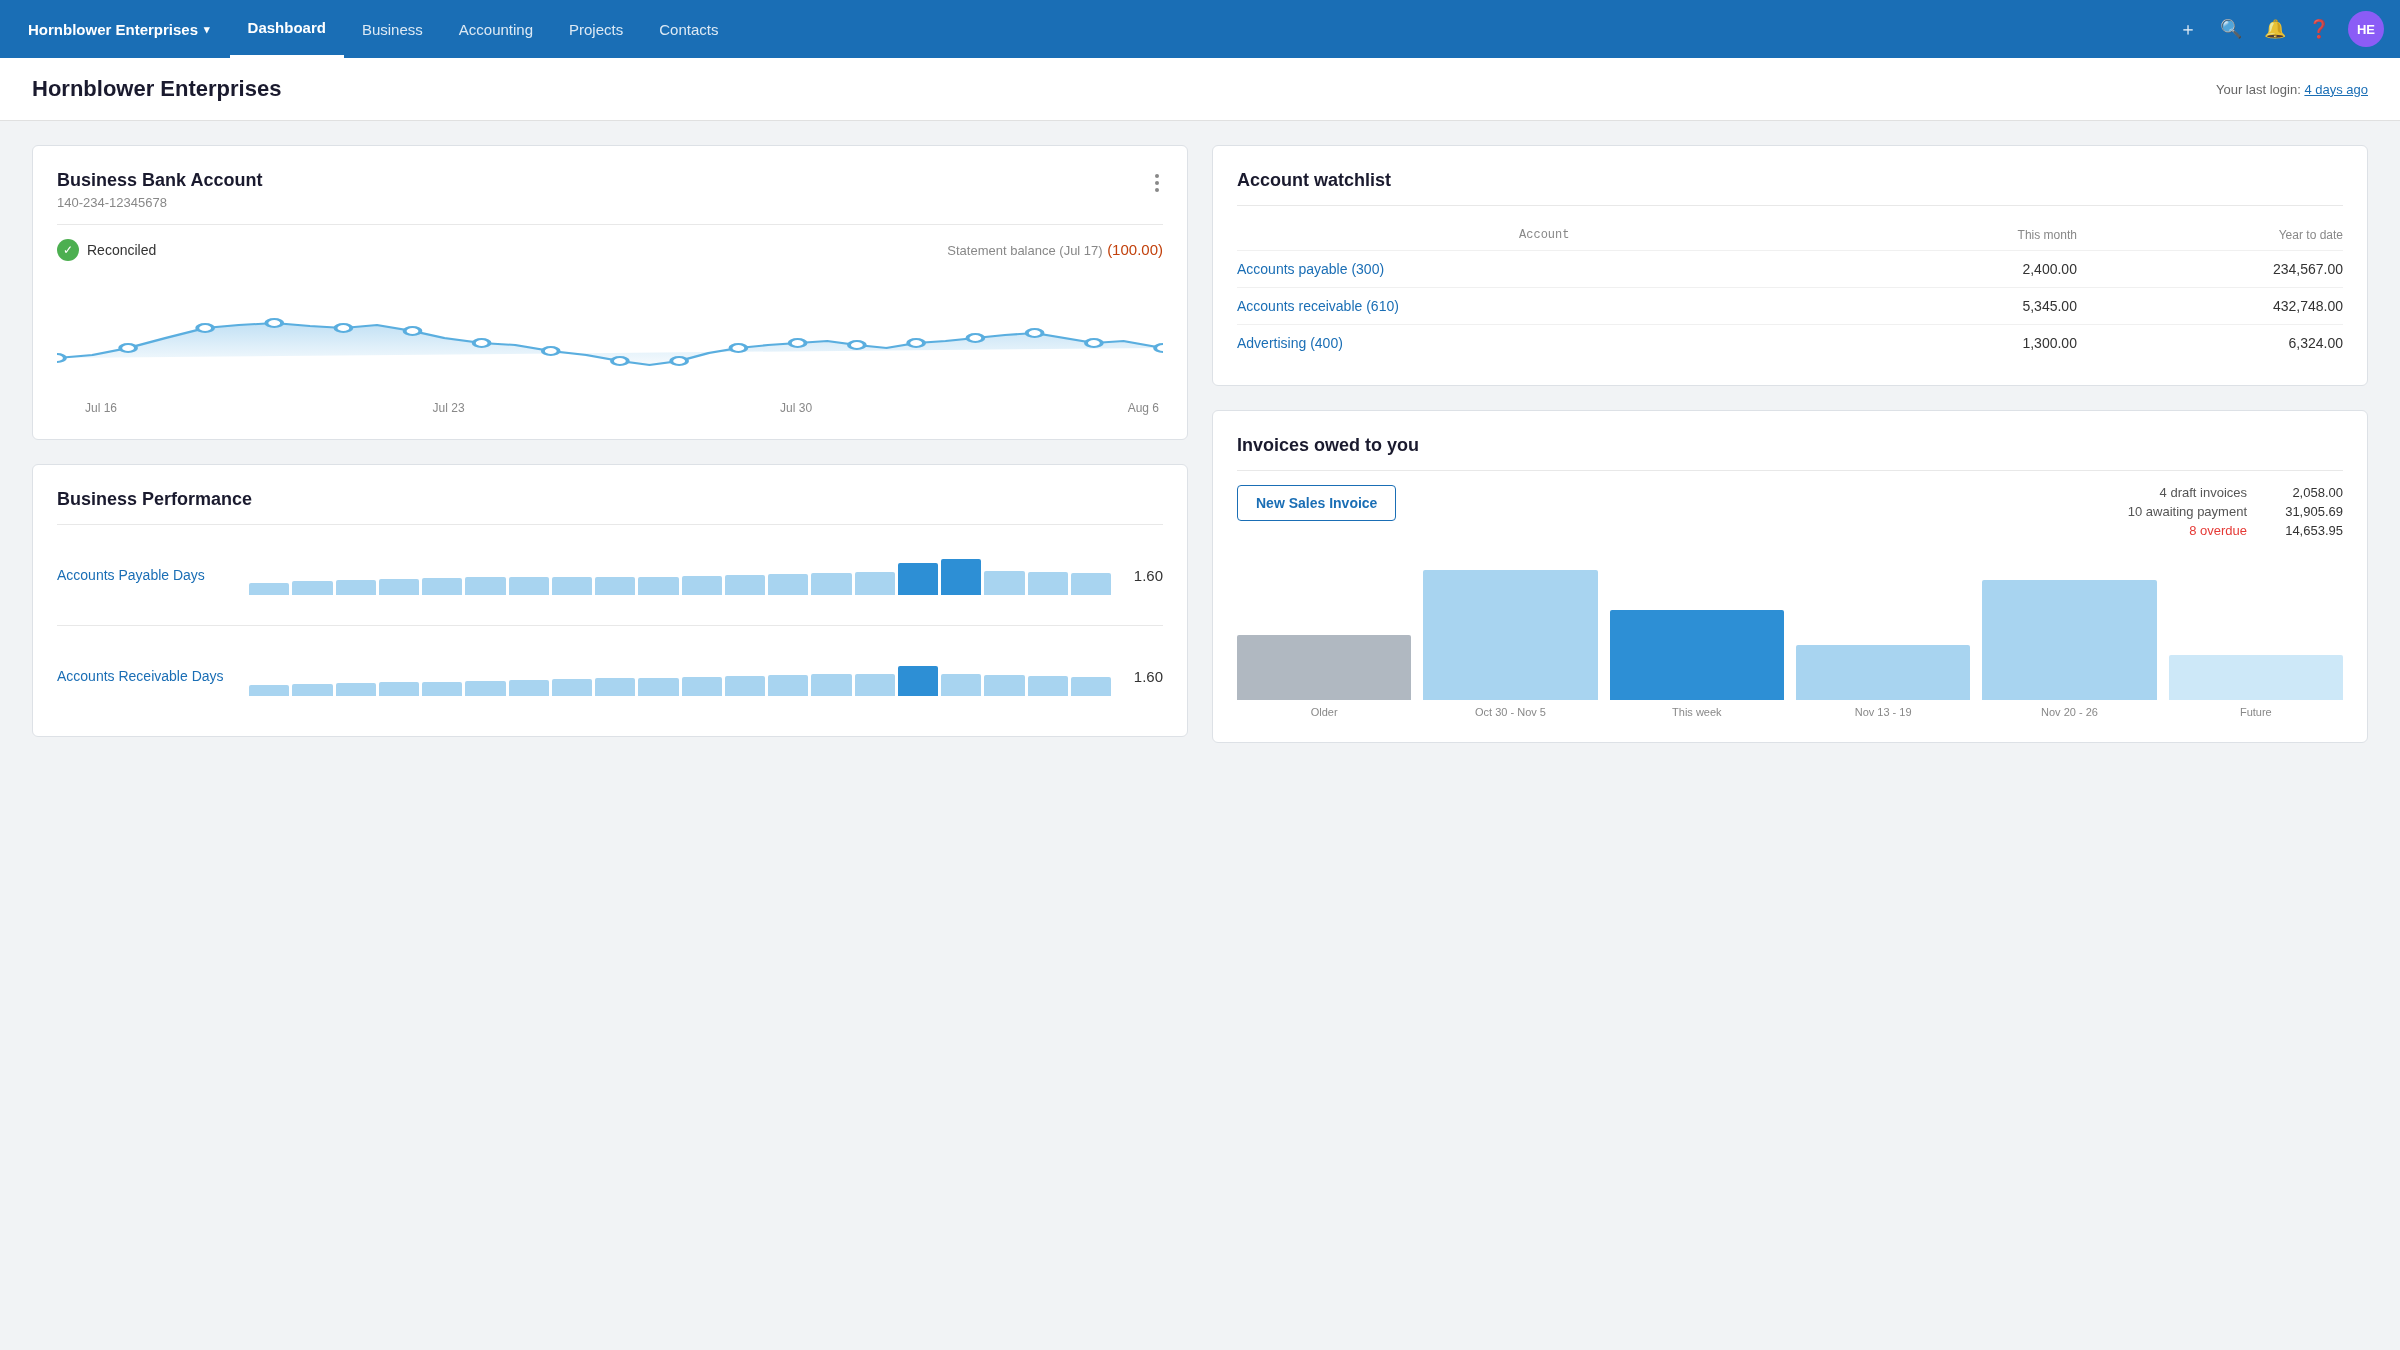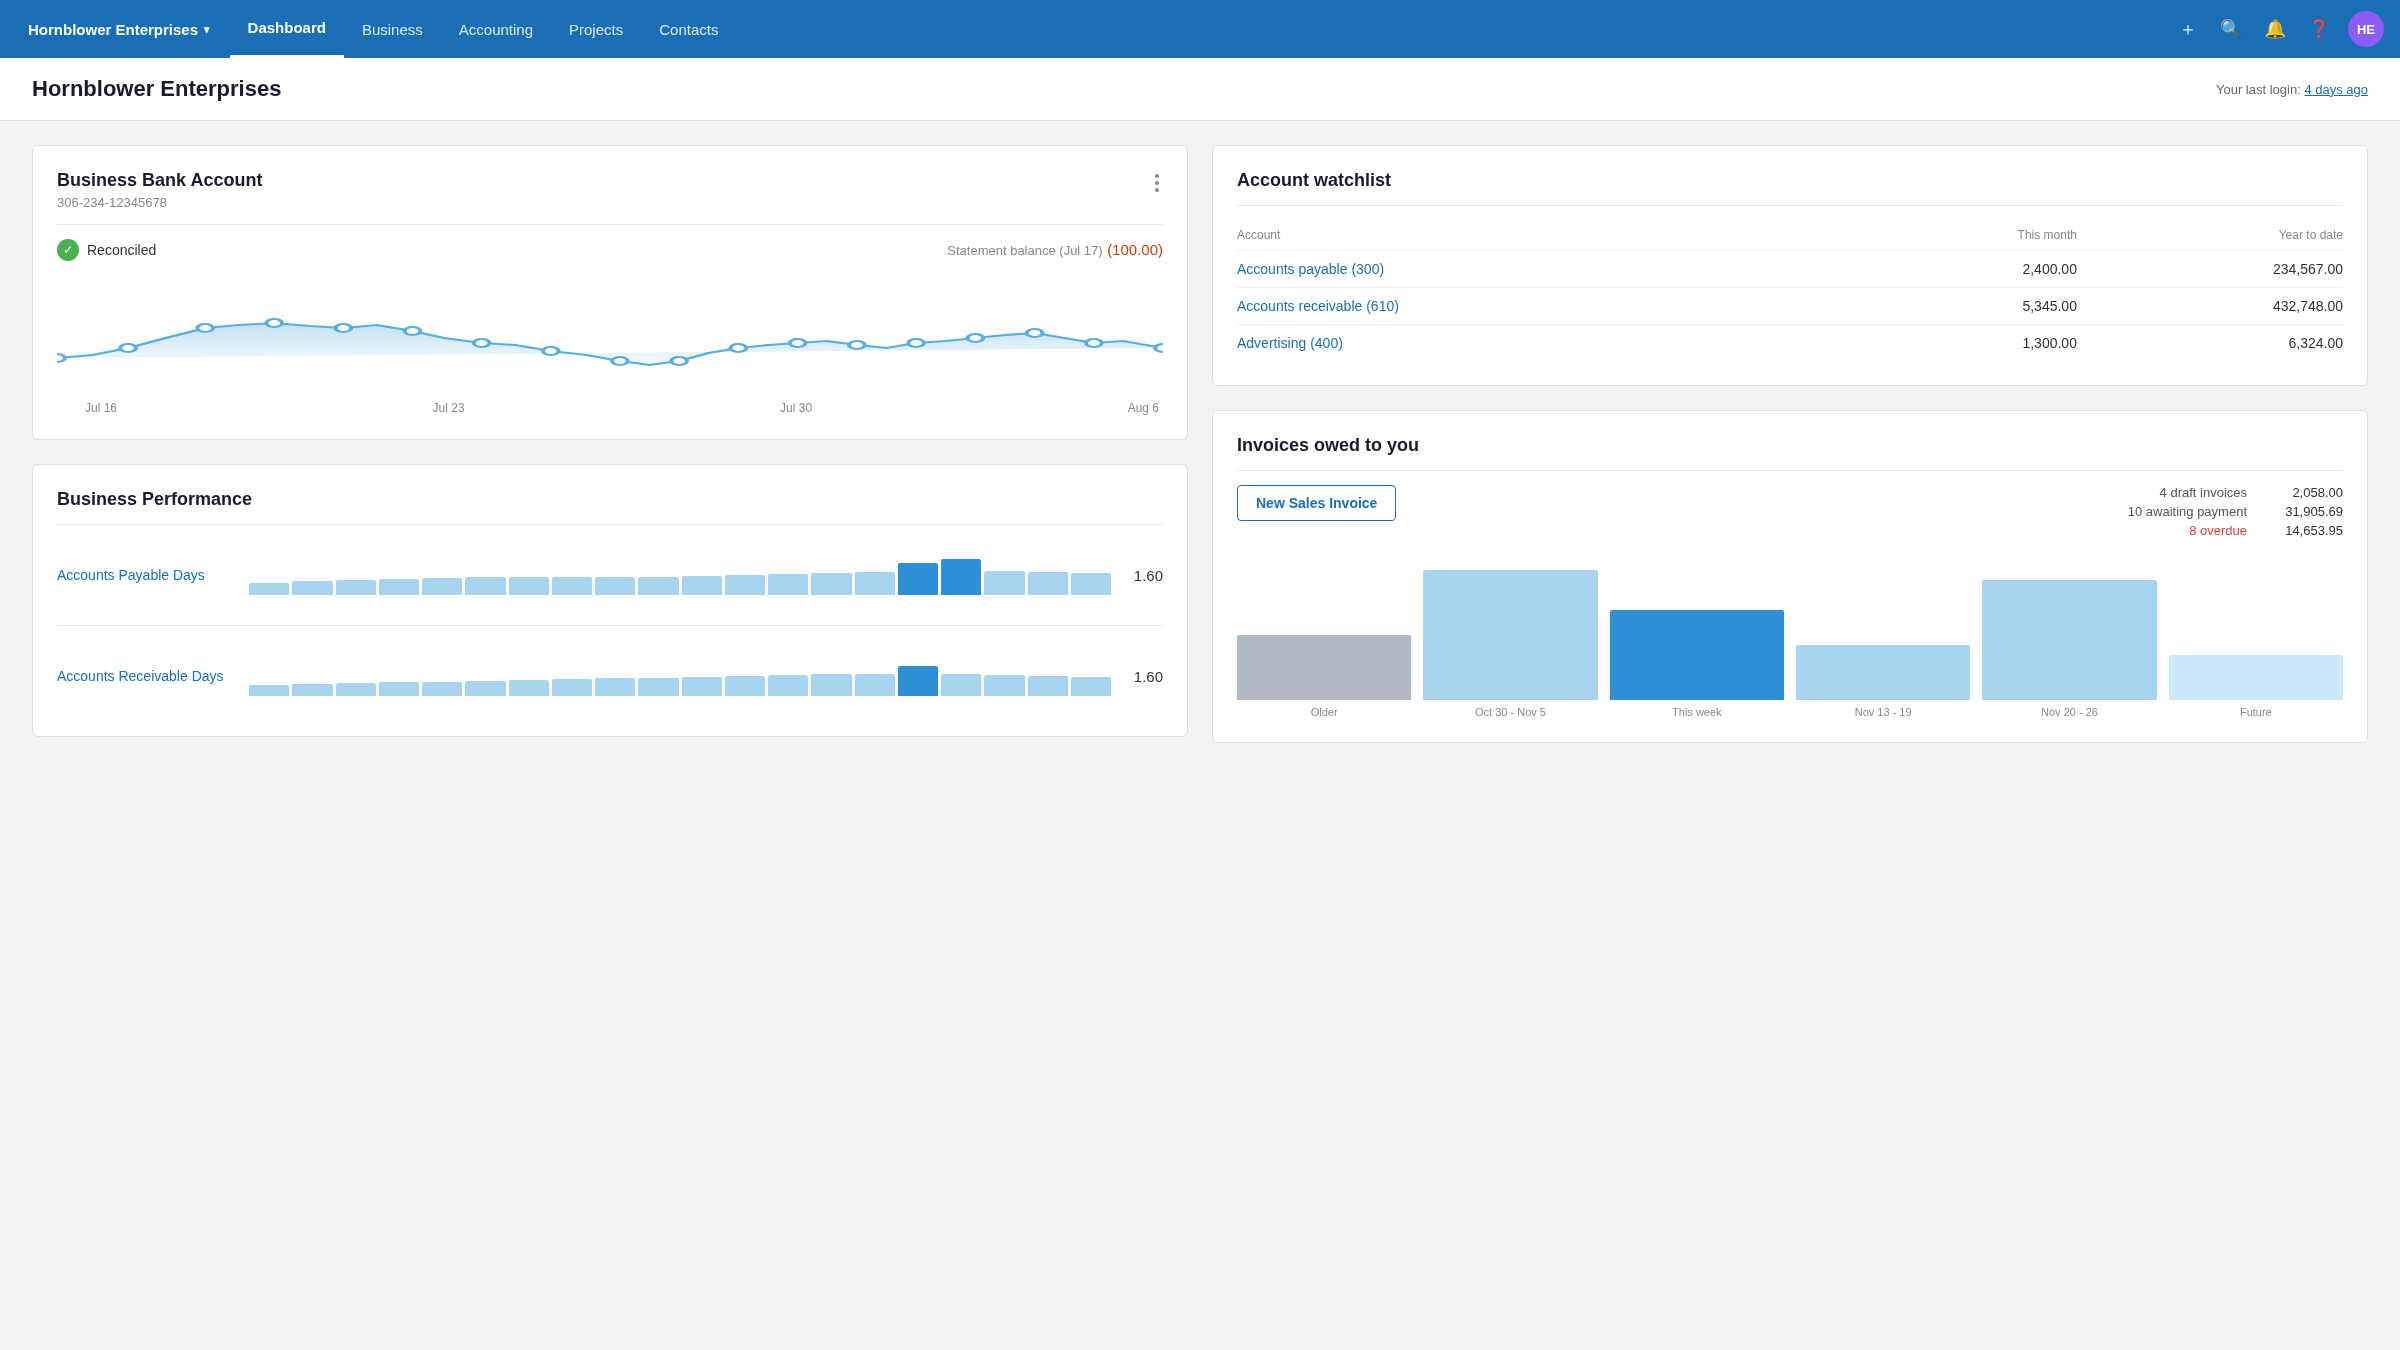--- a/index.html
+++ b/index.html
@@ -53,21 +53,21 @@
     .perf-row { display: flex; align-items: center; gap: 12px; padding: 16px 0; }
     .perf-label { font-size: 14px; color: #1a6eb5; font-weight: 500; min-width: 180px; cursor: pointer; }
     .perf-bars { flex: 1; display: flex; align-items: flex-end; gap: 3px; height: 40px; }
     .perf-bar { background: #a8d4f0; border-radius: 2px 2px 0 0; flex: 1; }
     .perf-bar.highlight { background: #2d8fd5; }
     .perf-value { font-size: 15px; color: #333; font-weight: 500; min-width: 40px; text-align: right; }
 
     
     .watchlist-table { width: 100%; border-collapse: collapse; margin-top: 8px; }
     .watchlist-table th { font-size: 12px; color: #888; font-weight: 500; text-align: right; padding: 8px 0; }
-    .watchlist-table th:first-child { text-align: left; }
+    .watchlist-table th:first-child { text-align: center; font-family: Liberation Mono, monospace; }
     .watchlist-table td { font-size: 14px; color: #333; padding: 10px 0; text-align: right; border-top: 1px solid #f0f0f0; }
     .watchlist-table td:first-child { text-align: left; color: #1a6eb5; cursor: pointer; }
 
     
     .invoices-header { display: flex; align-items: flex-start; justify-content: space-between; margin-bottom: 16px; }
     .new-invoice-btn { border: 1.5px solid #1a6eb5; color: #1a6eb5; background: #fff; border-radius: 4px; padding: 9px 18px; font-size: 14px; font-weight: 600; cursor: pointer; white-space: nowrap; }
     .invoice-stats { text-align: right; }
     .invoice-stat-row { display: flex; justify-content: flex-end; gap: 16px; font-size: 13px; margin-bottom: 4px; }
     .stat-label { color: #555; }
     .stat-value { color: #333; font-weight: 500; min-width: 80px; text-align: right; }
@@ -117,21 +117,21 @@
 </div>
 
 <div class="main">
 
   <div class="left-column">
 
     <div class="card">
       <div class="bank-header">
         <div>
           <div class="card-title">Business Bank Account</div>
-          <div class="card-subtitle">306-234-12345678</div>
+          <div class="card-subtitle">140-234-12345678</div>
         </div>
         <div class="dots-menu">
           <div class="dot"></div>
             <div class="dot"></div>
             <div class="dot"></div>
         </div>
       </div>
       <hr class="card-divider">
       <div class="reconciled-row">
         <div class="reconciled-badge">

